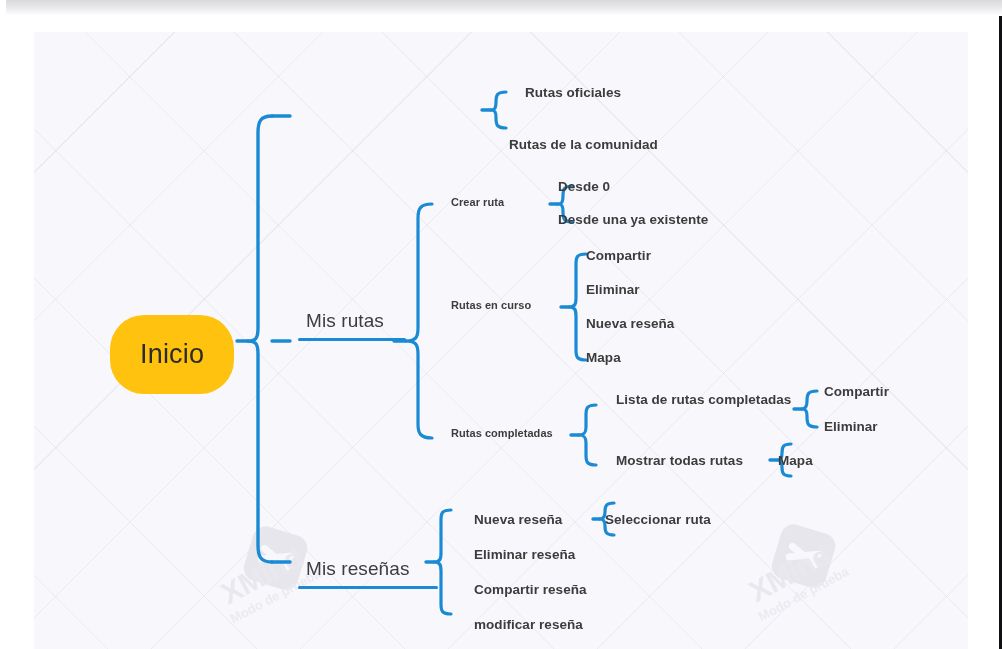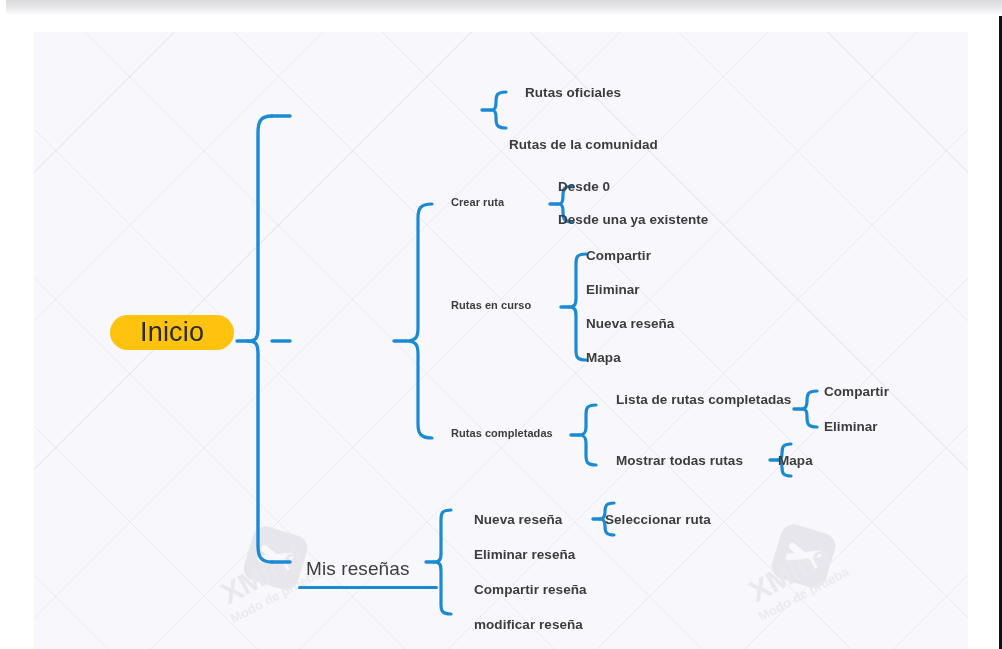--- a/index.html
+++ b/index.html
@@ -125,21 +125,21 @@
     position: absolute;
     white-space: nowrap;
   }
 
   #root-node {
     background: #FFC20E;
     color: #2b2b2b;
     font-size: 27px;
     font-weight: 400;
     border-radius: 34px;
-    padding: 4px 30px;
+    padding: 26px 30px;
     line-height: 1;
     letter-spacing: 0.2px;
   }
 
   .main-branch {
     color: #3d3d3d;
     font-size: 19px;
     font-weight: 400;
     padding-bottom: 7px;
     letter-spacing: 0.1px;
@@ -271,20 +271,24 @@
       <path d="M 580 471
                C 572 471, 571 474, 571 480
                C 571 484, 570 487, 566 487
                C 570 487, 571 490, 571 494
                C 571 500, 572 503, 580 503" stroke-width="3.2"></path>
     </svg>
 
     <div class="node" id="root-node" style="left:76px; top:283px;">Inicio</div>
 
 
+    <div class="node main-branch" style="left:264px; top:278px; width:108px;">
+      <span class="branch-label">Mis rutas</span>
+      <span class="branch-underline"></span>
+    </div>
 
     <div class="node main-branch" style="left:264px; top:502px; width:140px;margin-top:24px;">
       <span class="branch-label">Mis reseñas</span>
       <span class="branch-underline"></span>
     </div>
 
     <div class="node leaf-node" style="left:491px; top:53px;">Rutas oficiales</div>
     <div class="node leaf-node" style="left:475px; top:88px;margin-top:17px;">Rutas de la comunidad</div>
 
     <div class="node sub-node" style="left:417px; top:164px;">Crear ruta</div>

